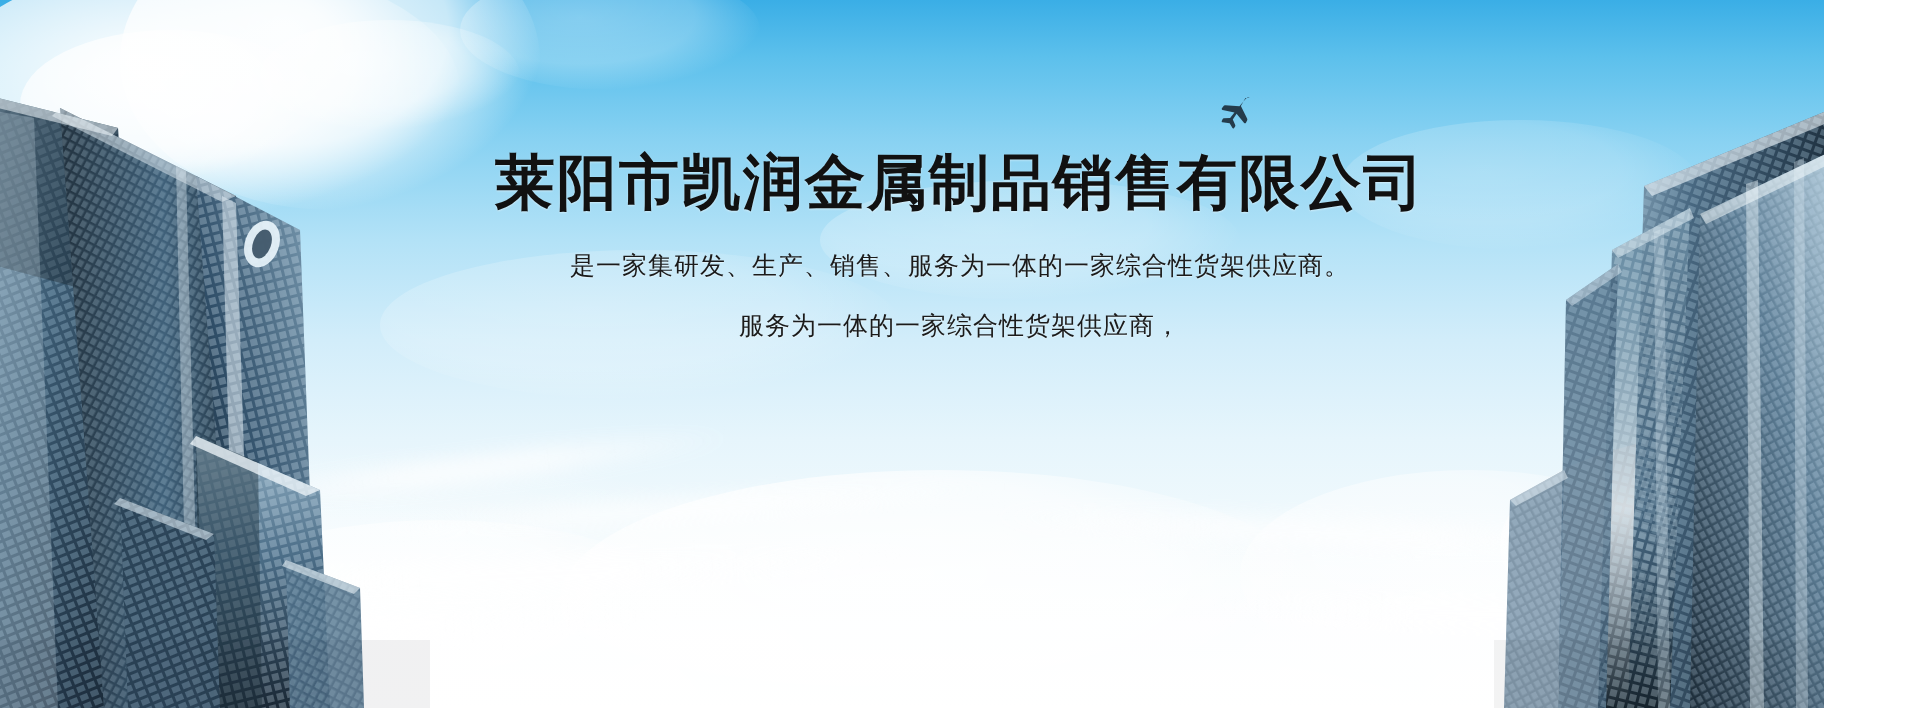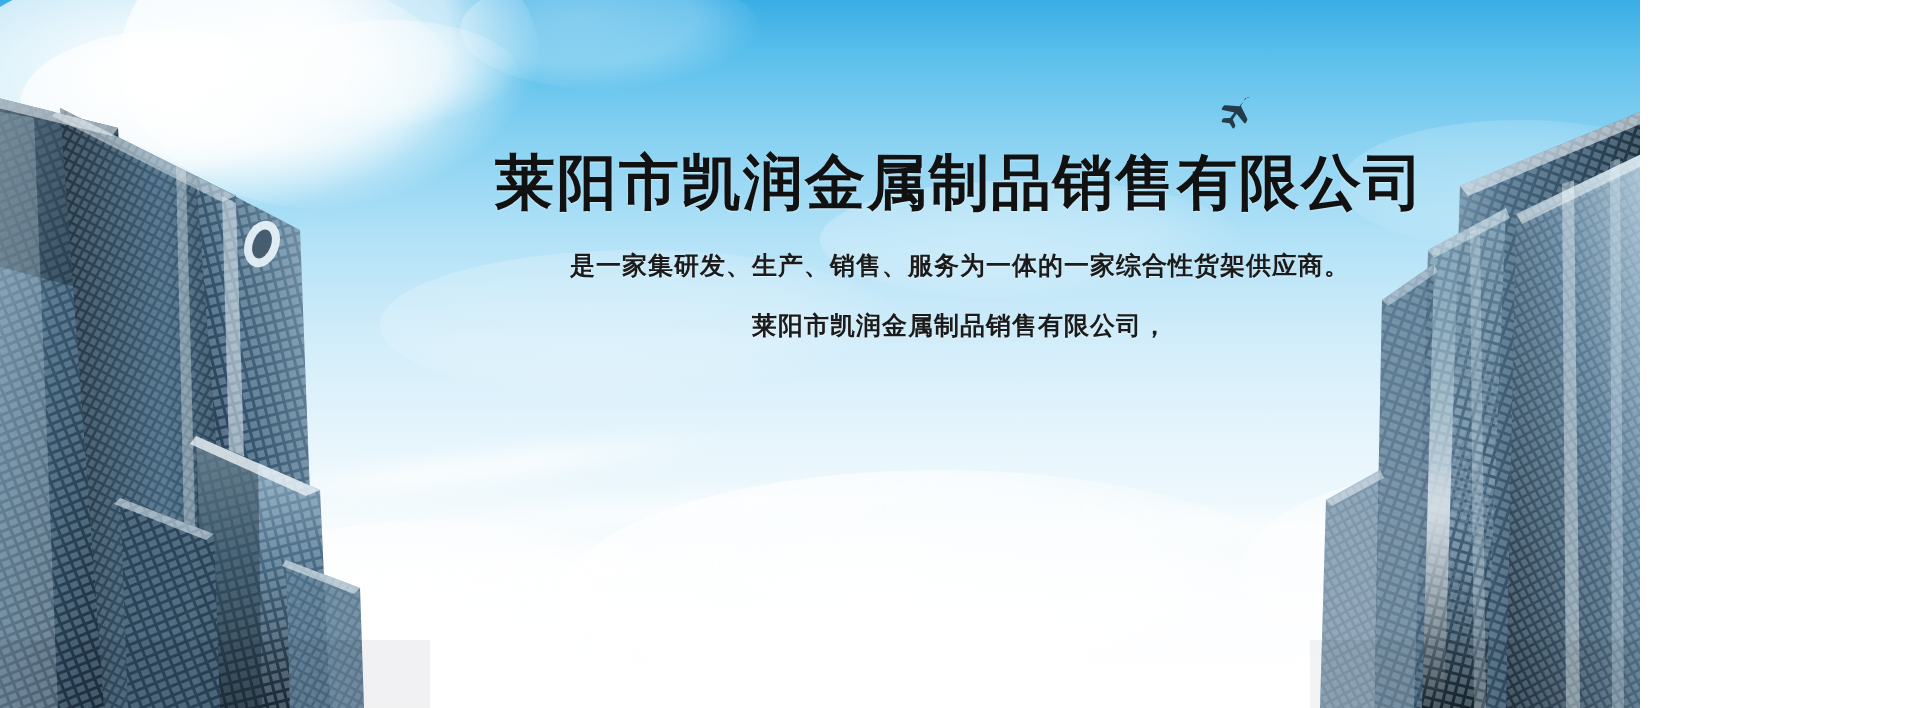--- a/index.html
+++ b/index.html
@@ -6,21 +6,21 @@
     margin: 0;
     padding: 0;
     background: #ffffff;
   }
   body {
     font-family: "Liberation Sans", "DejaVu Sans", sans-serif;
   }
 
   .banner {
     position: relative;
-    width: 1640px;
+    width: 1824px;
     height: 708px;
     overflow: hidden;
     background: linear-gradient(to bottom,
         #3aaee6 0%,
         #5cc0ec 8%,
         #89d2f2 20%,
         #b3e2f7 34%,
         #d2edfa 48%,
         #e6f5fc 62%,
         #f2fafd 76%,
@@ -121,21 +121,21 @@
     letter-spacing: 2px;
     line-height: 1.08;
     margin: 0 0 38px 0;
     white-space: nowrap;
     text-shadow: 0 1px 2px rgba(255,255,255,0.45);
   }
 
   .desc-line {
     font-family: "DejaVu Sans", "Liberation Sans", sans-serif;
     font-size: 25px;
-    font-weight: 700;
+    font-weight: 400;
     color: #1b1b1b;
     line-height: 1.05;
     margin: 0 0 34px 0;
     letter-spacing: 1px;
     white-space: nowrap;
     text-shadow: 0 1px 1px rgba(255,255,255,0.5);
   }
   .desc-line:last-child { margin-bottom: 0; }
 </style>
 </head>
@@ -308,16 +308,16 @@
     </svg>
   </div>
 
   <div class="content">
     <h1 class="company-title">莱阳市凯润金属制品销售有限公司</h1>
 
     <p class="desc-line">是一家集研发、生产、销售、服务为一体的一家综合性货架供应商。</p>
 
 
 
-    <p class="desc-line">莱阳市凯润金属制品销售有限公司，</p>
+    <p class="desc-line">服务为一体的一家综合性货架供应商，</p>
   </div>
 
 </div>
 
 </body></html>

